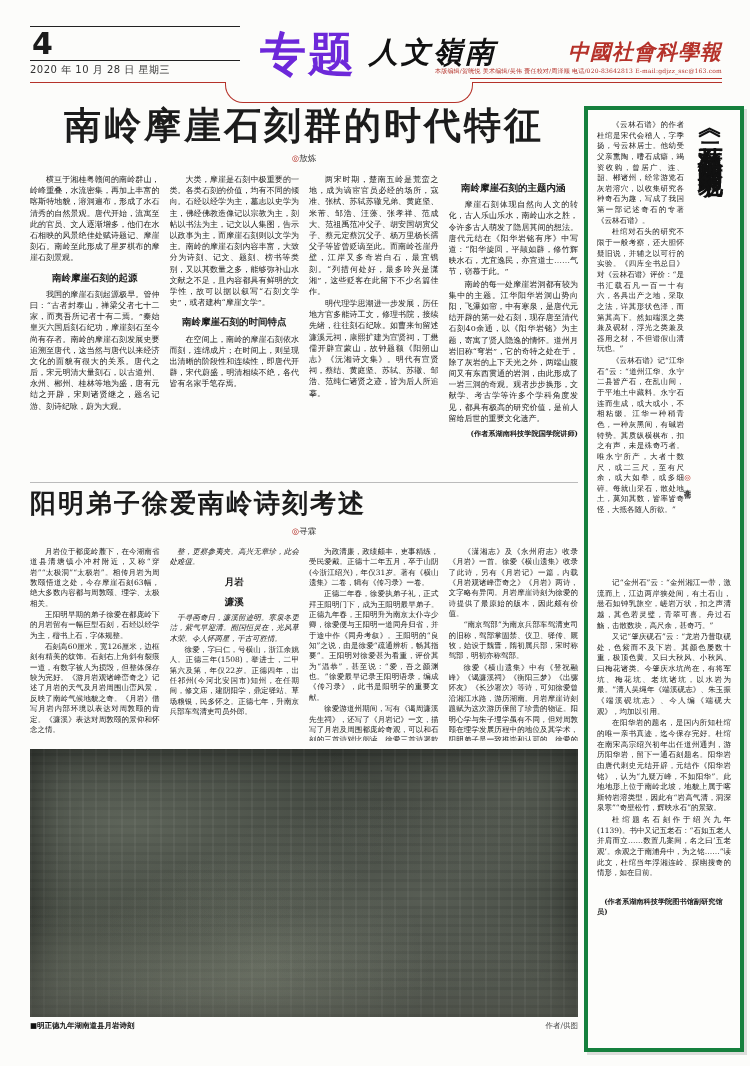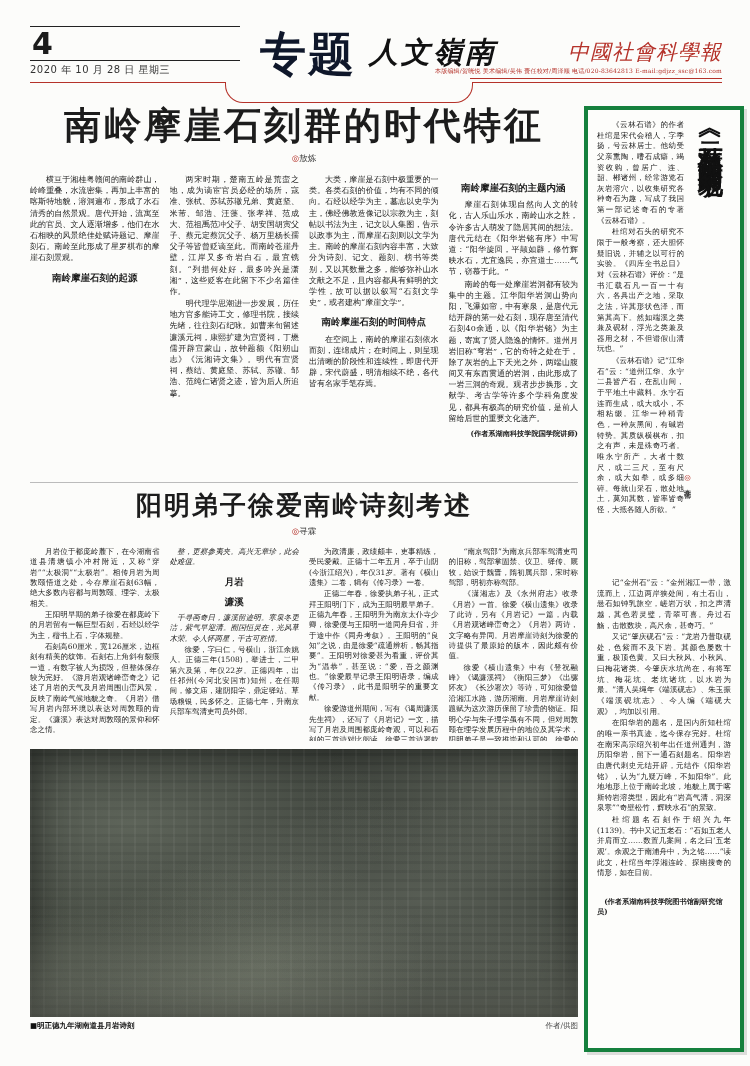--- a/index.html
+++ b/index.html
@@ -6,35 +6,35 @@
   .page{position:relative;width:750px;height:1066px;background:#fcfcfa;margin:0 auto;
         font-family:"DejaVu Serif",serif;color:#1c1c1c;overflow:hidden;}
   
   .header{position:absolute;left:30px;top:26px;width:692px;height:60px;}
   .folio{position:absolute;left:0;top:0;width:210px;}
   .folio-topline{border-top:1.5px solid #222;width:210px;}
   .folio-num{font-family:"DejaVu Sans",sans-serif;font-size:30px;font-weight:bold;line-height:30px;padding:2px 0 1px 2px;}
   .folio-midline{border-top:1px solid #222;width:210px;}
   .folio-date{font-size:10px;color:#333;padding-top:2px;letter-spacing:.5px;font-family:"DejaVu Sans",sans-serif;}
   .section{position:absolute;left:230px;top:2px;width:250px;text-align:left;white-space:nowrap;}
-  .section-big{display:inline-block;font-family:"DejaVu Sans",sans-serif;font-size:46px;font-weight:900;color:#0f172a;letter-spacing:2px;line-height:52px;}
+  .section-big{display:inline-block;font-family:"DejaVu Sans",sans-serif;font-size:46px;font-weight:900;color:#6d28d9;letter-spacing:2px;line-height:52px;}
   .section-sub{display:inline-block;font-size:29px;font-weight:bold;font-style:italic;color:#111;margin-left:8px;vertical-align:8px;letter-spacing:3px;}
   .masthead{position:absolute;right:0;top:14px;text-align:right;}
-  .masthead-name{font-size:21px;font-weight:normal;font-style:italic;color:#b5322a;letter-spacing:1px;line-height:24px;}
+  .masthead-name{font-size:21px;font-weight:bold;font-style:italic;color:#b5322a;letter-spacing:1px;line-height:24px;}
   .masthead-info{font-size:6px;color:#b5322a;margin-top:3px;letter-spacing:.2px;}
   .redline-left{position:absolute;left:0;top:56px;width:196px;border-top:1.6px solid #b5322a;}
   .redline-right{position:absolute;left:440px;top:56px;width:252px;border-top:1.6px solid #b5322a;}
   .redline-right2{position:absolute;left:440px;top:52px;width:252px;border-top:.8px solid #b5322a;}
   .tab-curve{position:absolute;left:195px;top:56px;width:246px;height:20px;background:#fcfcfa;
              border-left:1.6px solid #b5322a;border-right:1.6px solid #b5322a;border-bottom:1.6px solid #b5322a;
              border-bottom-left-radius:18px;border-bottom-right-radius:18px;}
   
   .main{position:absolute;left:30px;top:104px;width:548px;}
   .a1-title{font-family:"DejaVu Sans",sans-serif;font-size:37px;font-weight:900;text-align:center;letter-spacing:3px;line-height:44px;}
-  .a2-title{font-family:Liberation Sans, sans-serif;font-size:26px;font-weight:900;text-align:center;letter-spacing:2px;line-height:32px;}
+  .a2-title{font-family:Liberation Mono, monospace;font-size:26px;font-weight:900;text-align:left;letter-spacing:2px;line-height:32px;}
   .byline{text-align:center;font-size:8.5px;margin-top:5px;color:#333;font-family:"DejaVu Sans",sans-serif;}
   .byline .mk{color:#b5322a;}
   .cols{display:flex;gap:10px;margin-top:9px;text-align:justify;}
   .col{flex:1;overflow:hidden;}
   .a1 .col{height:300px;font-size:8px;line-height:1.4;}
   .a2 .col{height:194px;font-size:7.5px;line-height:1.38;}
   .b-p{text-indent:2em;margin:0 0 1px;}
   .b-h{font-family:"DejaVu Sans",sans-serif;font-weight:bold;font-size:9.5px;text-align:center;text-indent:0;margin:7px 0 5px;}
   .b-pm{font-style:italic;text-indent:1em;margin:0 0 1px;color:#222;}
   .b-at{text-indent:0;text-align:right;font-weight:bold;font-size:7.2px;margin-top:5px;}
@@ -97,29 +97,30 @@
 
   <div class="main">
 
     <div class="a1">
       <div class="a1-title">南岭摩崖石刻群的时代特征</div>
       <div class="byline"><span class="mk">◎</span><span>敖炼</span></div>
       <div class="cols">
         <div class="col">
             <div class="blk b-p">横亘于湘桂粤赣间的南岭群山，岭峰重叠，水流密集，再加上丰富的喀斯特地貌，溶洞遍布，形成了水石清秀的自然景观。唐代开始，流寓至此的官员、文人逐渐增多，他们在水石相映的风景绝佳处赋诗题记、摩崖刻石。南岭至此形成了星罗棋布的摩崖石刻景观。</div>
             <div class="blk b-h">南岭摩崖石刻的起源</div>
-          </div>
-        <div class="col">
-            <div class="blk b-p">两宋时期，楚南五岭是荒蛮之地，成为谪宦官员必经的场所，寇准、张栻、苏轼苏辙兄弟、黄庭坚、米芾、邹浩、汪藻、张孝祥、范成大、范祖禹范冲父子、胡安国胡寅父子、蔡元定蔡沉父子、杨万里杨长孺父子等皆曾贬谪至此。而南岭苍崖丹壁，江岸又多奇岩白石，最宜镌刻。“列措何处好，最多吟兴是潇湘”，这些贬客在此留下不少名篇佳作。</div>
-            <div class="blk b-p">明代理学思潮进一步发展，历任地方官多能诗工文，修理书院，接续先绪，往往刻石纪咏。如曹来旬留述濂溪元祠，康熙扩建为宣贤祠，丁懋儒开辟宣蒙山，故钟题额《阳朔山志》《沅湘诗文集》。明代有宣贤祠，蔡结、黄庭坚、苏轼、苏辙、邹浩、范纯仁诸贤之迹，皆为后人所追摹。</div>
+            <div class="blk b-p">我国的摩崖石刻起源极早。管仲曰：“古者封泰山，禅梁父者七十二家，而夷吾所记者十有二焉。”秦始皇灭六国后刻石纪功，摩崖刻石至今尚有存者。南岭的摩崖石刻发展史要追溯至唐代，这当然与唐代以来经济文化的面貌有很大的关系。唐代之后，宋元明清大量刻石，以古道州、永州、郴州、桂林等地为盛，唐有元结之开辟，宋则诸贤继之，题名记游、刻诗纪咏，蔚为大观。</div>
           </div>
         <div class="col">
             <div class="blk b-p">大类，摩崖是石刻中极重要的一类。各类石刻的价值，均有不同的倾向。石经以经学为主，墓志以史学为主，佛经佛教造像记以宗教为主，刻帖以书法为主，记文以人集图，告示以政事为主，而摩崖石刻则以文学为主。南岭的摩崖石刻内容丰富，大致分为诗刻、记文、题刻、榜书等类别，又以其数量之多，能够弥补山水文献之不足，且内容都具有鲜明的文学性，故可以据以叙写“石刻文学史”，或者建构“摩崖文学”。</div>
             <div class="blk b-h">南岭摩崖石刻的时间特点</div>
             <div class="blk b-p">在空间上，南岭的摩崖石刻依水而刻，连绵成片；在时间上，则呈现出清晰的阶段性和连续性，即唐代开辟，宋代蔚盛，明清相续不绝，各代皆有名家手笔存焉。</div>
+          </div>
+        <div class="col">
+            <div class="blk b-p">两宋时期，楚南五岭是荒蛮之地，成为谪宦官员必经的场所，寇准、张栻、苏轼苏辙兄弟、黄庭坚、米芾、邹浩、汪藻、张孝祥、范成大、范祖禹范冲父子、胡安国胡寅父子、蔡元定蔡沉父子、杨万里杨长孺父子等皆曾贬谪至此。而南岭苍崖丹壁，江岸又多奇岩白石，最宜镌刻。“列措何处好，最多吟兴是潇湘”，这些贬客在此留下不少名篇佳作。</div>
+            <div class="blk b-p">明代理学思潮进一步发展，历任地方官多能诗工文，修理书院，接续先绪，往往刻石纪咏。如曹来旬留述濂溪元祠，康熙扩建为宣贤祠，丁懋儒开辟宣蒙山，故钟题额《阳朔山志》《沅湘诗文集》。明代有宣贤祠，蔡结、黄庭坚、苏轼、苏辙、邹浩、范纯仁诸贤之迹，皆为后人所追摹。</div>
           </div>
         <div class="col">
             <div class="blk b-h">南岭摩崖石刻的主题内涵</div>
             <div class="blk b-p">摩崖石刻体现自然向人文的转化，古人乐山乐水，南岭山水之胜，令许多古人萌发了隐居其间的想法。唐代元结在《阳华岩铭有序》中写道：“阳华旋回，平颠如辟，修竹辉映水石，尤宜逸民，亦宜道士……气节，窃慕于此。”</div>
             <div class="blk b-p">南岭的每一处摩崖岩洞都有较为集中的主题。江华阳华岩洞山势向阳，飞瀑如帘，中有寒泉，是唐代元结开辟的第一处石刻，现存唐至清代石刻40余通，以《阳华岩铭》为主题，寄寓了贤人隐逸的情怀。道州月岩旧称“穹岩”，它的奇特之处在于，除了灰岩的上下天光之外，两端山腹间又有东西贯通的岩洞，由此形成了一岩三洞的奇观。观者步步换形，文献学、考古学等许多个学科角度发见，都具有极高的研究价值，是前人留给后世的重要文化遗产。</div>
             <div class="blk b-at">(作者系湖南科技学院国学院讲师)</div>
           </div>
       </div>
     </div>
 
@@ -140,22 +141,22 @@
             <div class="blk b-h">濂溪</div>
             <div class="blk b-pm">千寻画奇日，濂溪留迹明。寒泉冬更洁，紫气早迎清。囿国恒灵在，光风草木荣。令人怀两星，千古可胜情。</div>
             <div class="blk b-p">徐爱，字曰仁，号横山，浙江余姚人。正德三年(1508)，举进士，二甲第六及第，年仅22岁。正德四年，出任祁州(今河北安国市)知州，在任期间，修文庙，建阴阳学，鼎定驿站、草场粮银，民多怀之。正德七年，升南京兵部车驾清吏司员外郎。</div>
           </div>
         <div class="col">
             <div class="blk b-p">为政清廉，政绩颇丰，吏事精练，受民爱戴。正德十二年五月，卒于山阴(今浙江绍兴)，年仅31岁。著有《横山遗集》二卷，辑有《传习录》一卷。</div>
             <div class="blk b-p">正德二年春，徐爱执弟子礼，正式拜王阳明门下，成为王阳明最早弟子。正德九年春，王阳明升为南京太仆寺少卿，徐爱便与王阳明一道同舟归省，并于途中作《同舟考叙》。王阳明的“良知”之说，由是徐爱“疏通辨析，畅其指要”。王阳明对徐爱甚为看重，评价其为“温恭”，甚至说：“爱，吾之颜渊也。”徐爱最早记录王阳明语录，编成《传习录》，此书是阳明学的重要文献。</div>
             <div class="blk b-p">徐爱游道州期间，写有《谒周濂溪先生祠》，还写了《月岩记》一文，描写了月岩及周围都庞岭奇观，可以和石刻的三首诗对比阅读。徐爱三首诗署款为“大明正德甲戌车驾郎员外郎”。</div>
           </div>
         <div class="col">
+            <div class="blk b-p">《潇湘志》及《永州府志》收录《月岩》一首。徐爱《横山遗集》收录了此诗，另有《月岩记》一篇，内载《月岩观诸峰峦奇之》《月岩》两诗，文字略有异同。月岩摩崖诗刻为徐爱的诗提供了最原始的版本，因此颇有价值。</div>
             <div class="blk b-p">“南京驾部”为南京兵部车驾清吏司的旧称，驾部掌固禁、仪卫、驿传、厩牧，始设于魏晋，隋初属兵部，宋时称驾部，明初亦称驾部。</div>
-            <div class="blk b-p">《潇湘志》及《永州府志》收录《月岩》一首。徐爱《横山遗集》收录了此诗，另有《月岩记》一篇，内载《月岩观诸峰峦奇之》《月岩》两诗，文字略有异同。月岩摩崖诗刻为徐爱的诗提供了最原始的版本，因此颇有价值。</div>
             <div class="blk b-p">徐爱《横山遗集》中有《登祝融峰》《谒濂溪祠》《衡阳三梦》《出骡怀友》《长沙署次》等诗，可知徐爱曾沿湘江水路，游历湖南。月岩摩崖诗刻题赋为这次游历保留了珍贵的物证。阳明心学与朱子理学虽有不同，但对周敦颐在理学发展历程中的地位及其学术，阳明弟子是一致推崇和认可的。徐爱的这幅石刻或可成为心学和理学两派相继递嬗的历史见证。</div>
           </div>
       </div>
     </div>
 
     <div class="photo">
       <div class="photo-bottomlight"></div>
     </div>
     <div class="caption-row">
       <span class="caption">■明正德九年湖南道县月岩诗刻</span>

